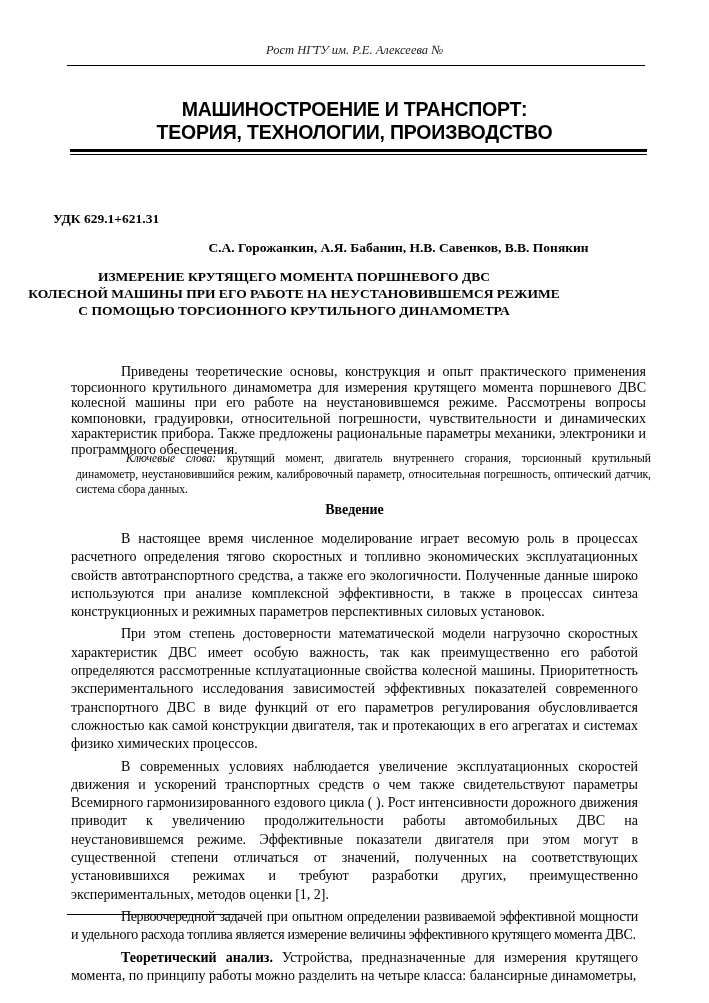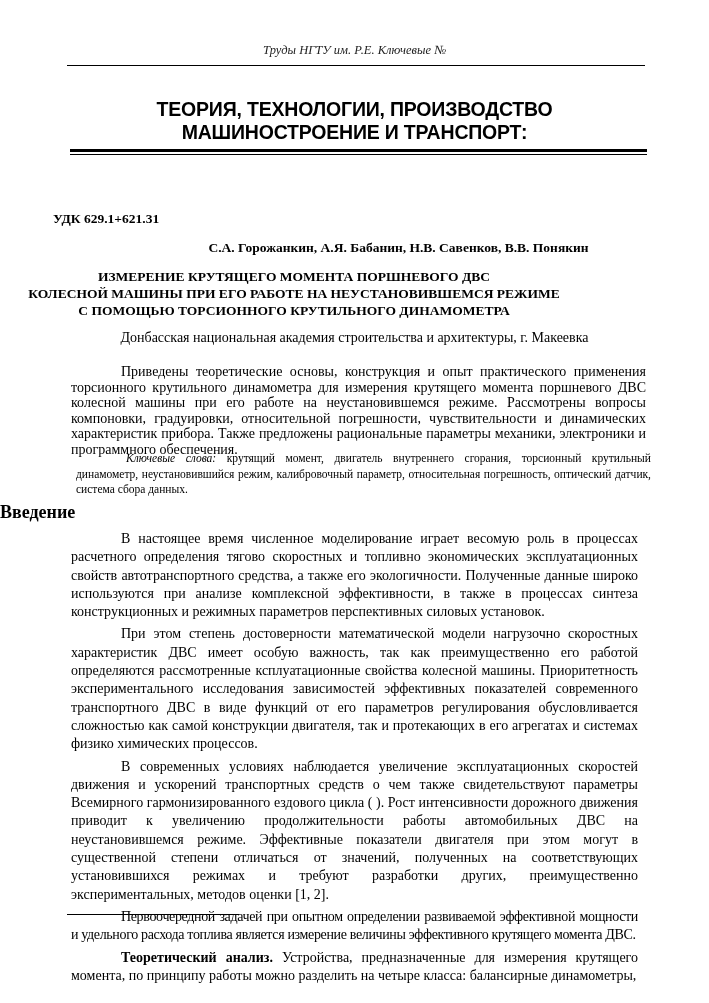--- a/index.html
+++ b/index.html
@@ -15,55 +15,54 @@
 
   .udk { position: absolute; left: 53px; top: 211px; font-weight: bold; font-size: 13.5px; }
   .authors { position: absolute; left: 0; width: 709px; top: 240px; text-align: center; font-weight: bold; font-size: 13.5px; margin-left: 44px; }
   .article-title { position: absolute; left: 0; width: 588px; top: 268px; text-align: center; font-weight: bold; font-size: 13.5px; line-height: 17px; }
   .affiliation { position: absolute; left: 0; width: 709px; top: 330px; text-align: center; font-size: 14px; }
 
   .abstract { position: absolute; left: 67px; width: 575px; top: 360px; font-size: 14px; line-height: 15.6px; text-align: justify; text-indent: 50px; margin: 4px; }
   .keywords { position: absolute; left: 67px; width: 575px; top: 442px; font-size: 11.5px; line-height: 15.6px; text-align: justify; text-indent: 50px; margin: 9px; }
   .keywords .kw-label { font-style: italic; }
 
-  .intro-heading { position: absolute; left: 0; width: 709px; top: 502px; text-align: left; font-weight: bold; font-size: 18px; }
+  .intro-heading { position: absolute; left: 0; width: 709px; top: 502px; text-align: center; font-weight: bold; font-size: 14px; }
 
   .body-text { position: absolute; left: 67px; width: 575px; top: 526px; font-size: 14px; line-height: 18.3px; }
   .body-text p { margin: 4px; text-align: justify; text-indent: 50px; }
   .body-text p.condensed { letter-spacing: -0.35px; }
   .body-text .runin { font-weight: bold; }
 
   .fn-rule { position: absolute; left: 67px; width: 172px; top: 914px; height: 0; border-top: 1px solid #000; }
   .footnote { position: absolute; left: 73px; top: 922px; font-size: 11.5px; }
 </style>
 </head>
 <body>
 
 <div class="page">
 
-  <div class="running-head">Труды НГТУ им. Р.Е. Ключевые №</div>
+  <div class="running-head">Рост НГТУ им. Р.Е. Алексеева №</div>
   <div class="head-rule"></div>
 
   <div class="section-title">
+    <div>МАШИНОСТРОЕНИЕ И ТРАНСПОРТ:</div>
     <div>ТЕОРИЯ, ТЕХНОЛОГИИ, ПРОИЗВОДСТВО</div>
-    <div>МАШИНОСТРОЕНИЕ И ТРАНСПОРТ:</div>
   </div>
   <div class="double-rule"></div>
   <div class="double-rule-thin"></div>
 
   <div class="udk">УДК 629.1+621.31</div>
   <div class="authors">С.А. Горожанкин, А.Я. Бабанин, Н.В. Савенков, В.В. Понякин</div>
 
   <div class="article-title">
     <div>ИЗМЕРЕНИЕ КРУТЯЩЕГО МОМЕНТА ПОРШНЕВОГО ДВС</div>
     <div>КОЛЕСНОЙ МАШИНЫ ПРИ ЕГО РАБОТЕ НА НЕУСТАНОВИВШЕМСЯ РЕЖИМЕ</div>
     <div>С ПОМОЩЬЮ ТОРСИОННОГО КРУТИЛЬНОГО ДИНАМОМЕТРА</div>
   </div>
 
-  <div class="affiliation">Донбасская национальная академия строительства и архитектуры, г. Макеевка</div>
 
   <p class="abstract">Приведены теоретические основы, конструкция и опыт практического применения торсионного крутильного динамометра для измерения крутящего момента поршневого ДВС колесной машины при его работе на неустановившемся режиме. Рассмотрены вопросы компоновки, градуировки, относительной погрешности, чувствительности и динамических характеристик прибора. Также предложены рациональные параметры механики, электроники и программного обеспечения.</p>
 
   <p class="keywords"><span class="kw-label">Ключевые слова:</span><span> крутящий момент, двигатель внутреннего сгорания, торсионный крутильный динамометр, неустановившийся режим, калибровочный параметр, относительная погрешность, оптический датчик, система сбора данных.</span></p>
 
   <div class="intro-heading">Введение</div>
 
   <div class="body-text">
     <p>В настоящее время численное моделирование играет весомую роль в процессах расчетного определения тягово скоростных и топливно экономических эксплуатационных свойств автотранспортного средства, а также его экологичности. Полученные данные широко используются при анализе комплексной эффективности, в также в процессах синтеза конструкционных и режимных параметров перспективных силовых установок.</p>
     <p>При этом степень достоверности математической модели нагрузочно скоростных характеристик ДВС имеет особую важность, так как преимущественно его работой определяются рассмотренные ксплуатационные свойства колесной машины. Приоритетность экспериментального исследования зависимостей эффективных показателей современного транспортного ДВС в виде функций от его параметров регулирования обусловливается сложностью как самой конструкции двигателя, так и протекающих в его агрегатах и системах физико химических процессов.</p>

